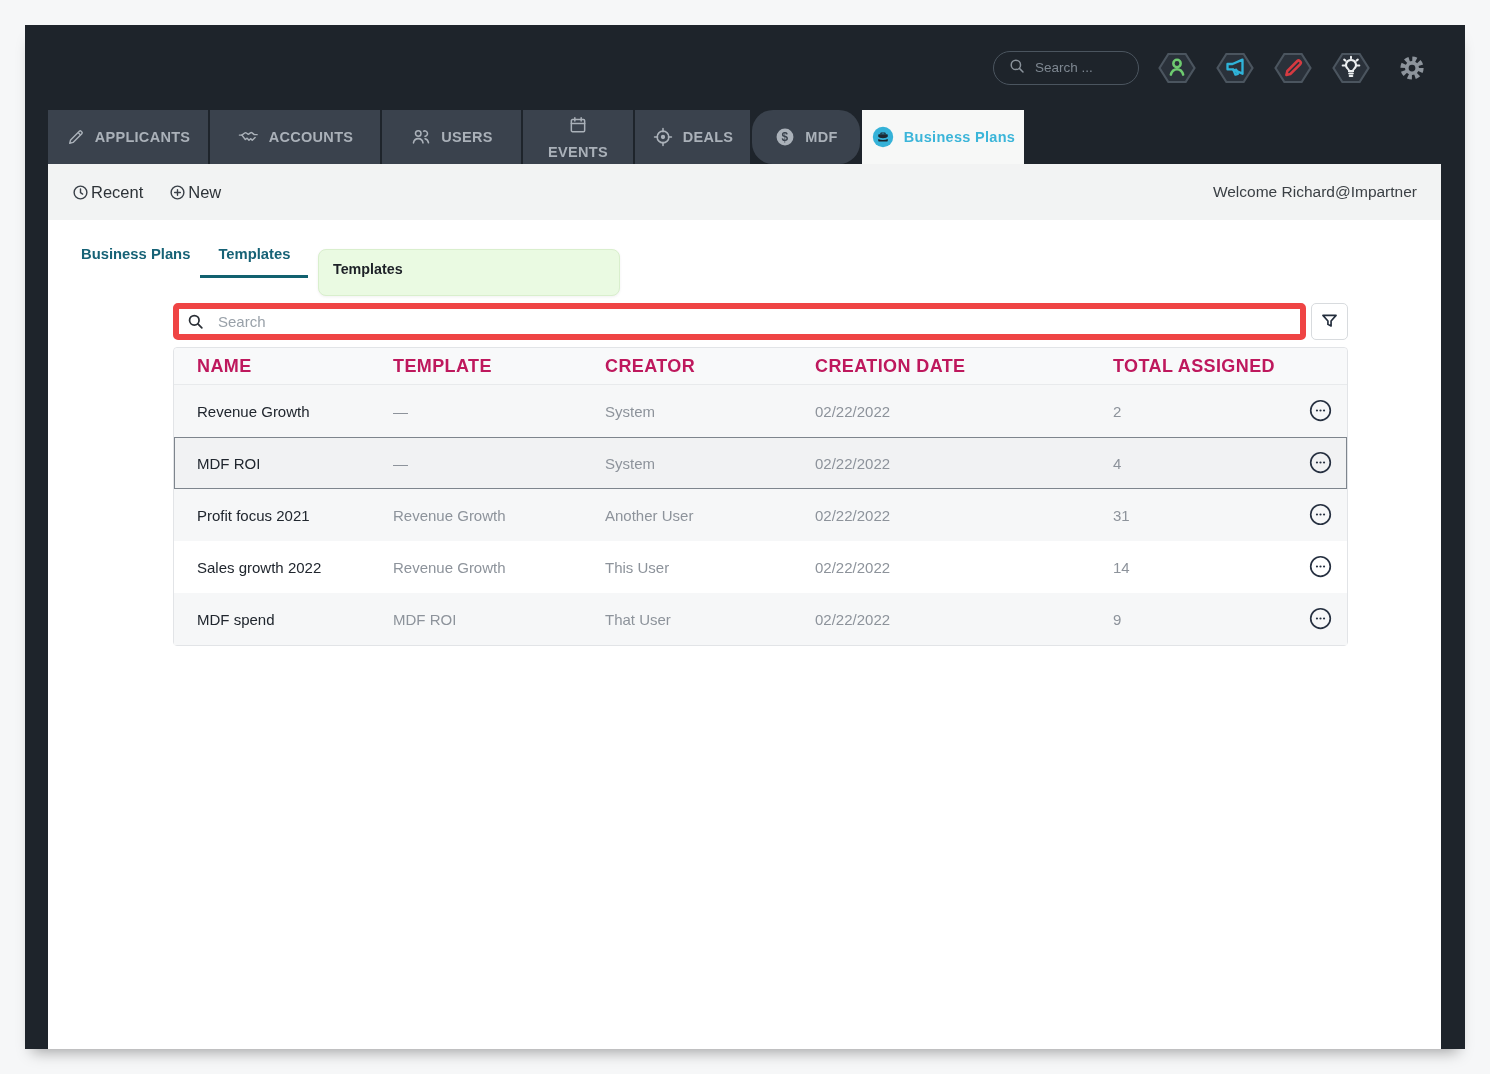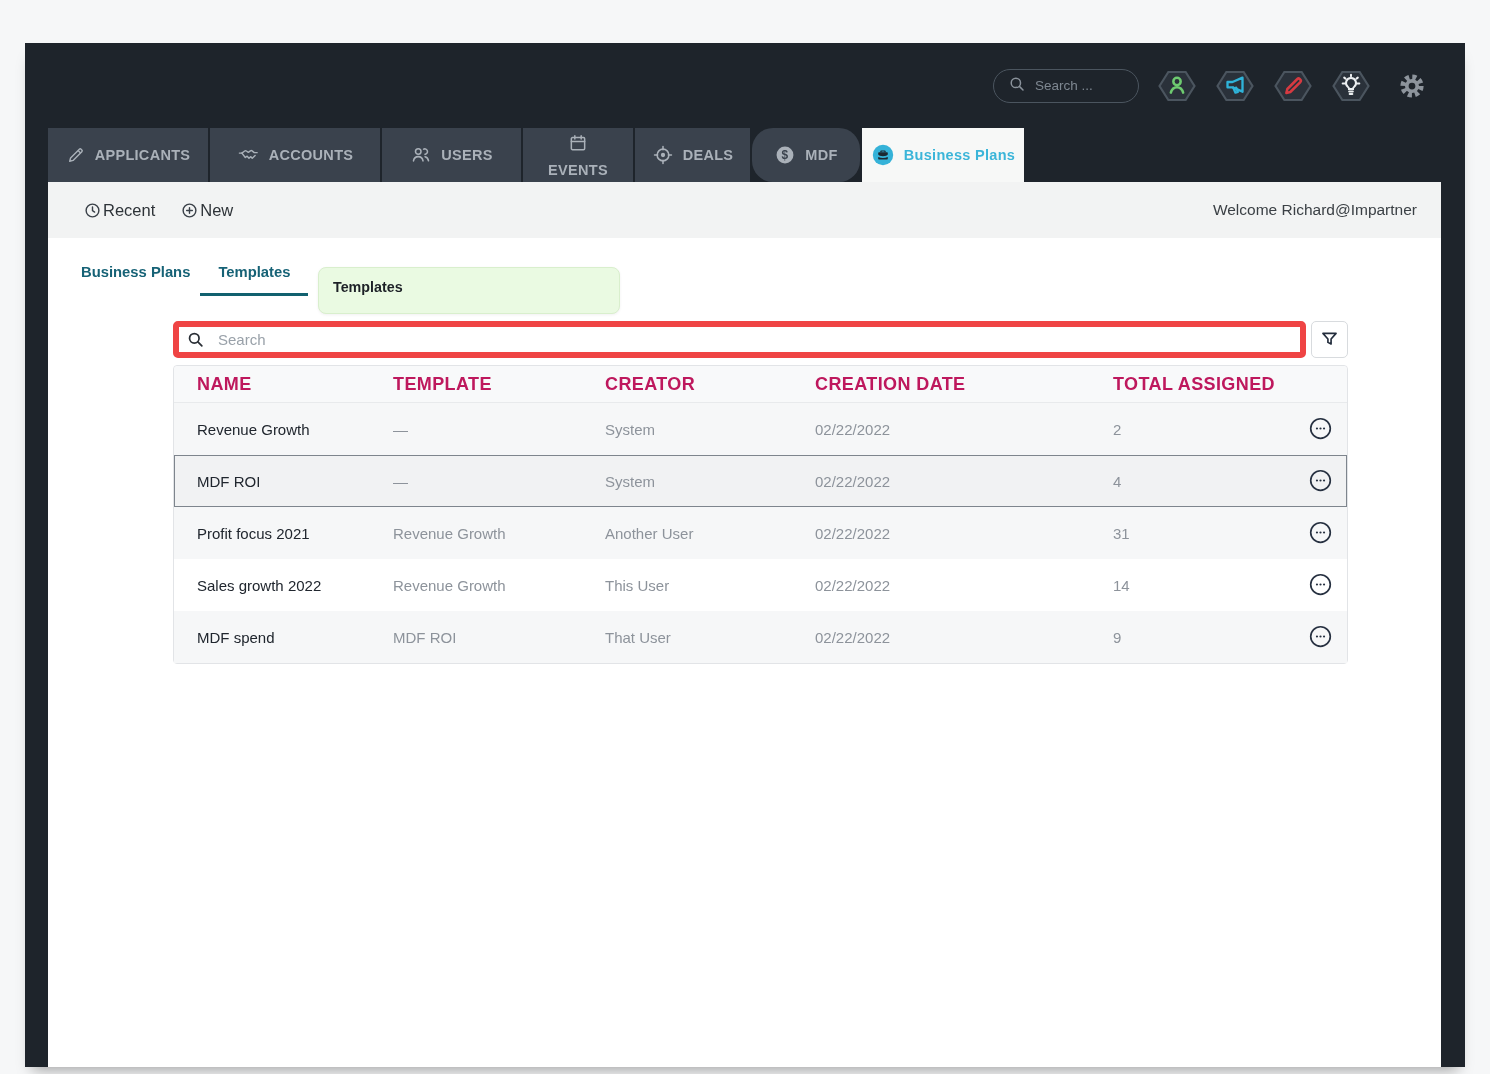--- a/index.html
+++ b/index.html
@@ -3,21 +3,21 @@
 <meta charset="utf-8">
 <style>
   * { margin:0; padding:0; box-sizing:border-box; }
   html,body { width:1490px; height:1074px; }
   body {
     background:#f6f7f8;
     font-family:"Liberation Sans","DejaVu Sans",sans-serif;
     position:relative;
   }
   .panel {
-    position:absolute; left:25px; top:43px; width:1440px; height:1024px;
+    position:absolute; left:25px; top:25px; width:1440px; height:1024px;
     background:#1e242b;
     box-shadow:0 10px 14px -7px rgba(0,0,0,.35);
   }
   
   .topbar {
     height:85px; display:flex; align-items:center; justify-content:flex-end;
     padding-right:38px; gap:18px;
   }
   .search-pill {
     width:146px; height:34px; border:1.5px solid #4b555f; border-radius:18px;
@@ -47,21 +47,21 @@
   .tab:nth-child(6){ width:108px;border-radius:21px; }
   .tab:nth-child(7){ width:108px; }
   .tab.active { background:#f7f8f7; color:#3bb5d9; width:162px; font-weight:700; }
   
   .content {
     margin:0 24px 0 23px; height:885px; background:#ffffff;
     display:flex; flex-direction:column;
   }
   .welcome-bar {
     height:56px; background:#f2f3f3; flex:0 0 auto;
-    display:flex; align-items:center; padding:0 24px 0 36px;
+    display:flex; align-items:center; padding:0 24px 0 24px;
   }
   .wb-left { display:flex; align-items:center; gap:26px; }
   .wb-link {
     display:flex; align-items:center; gap:2px; background:none; border:none;
     font-family:inherit; font-size:16.5px; color:#2e3338; cursor:pointer;
   }
   .wb-link svg { color:#3a4048; }
   .wb-right { margin-left:auto; font-size:15.5px; color:#3b4045; }
   .body { flex:1; position:relative; }
   

